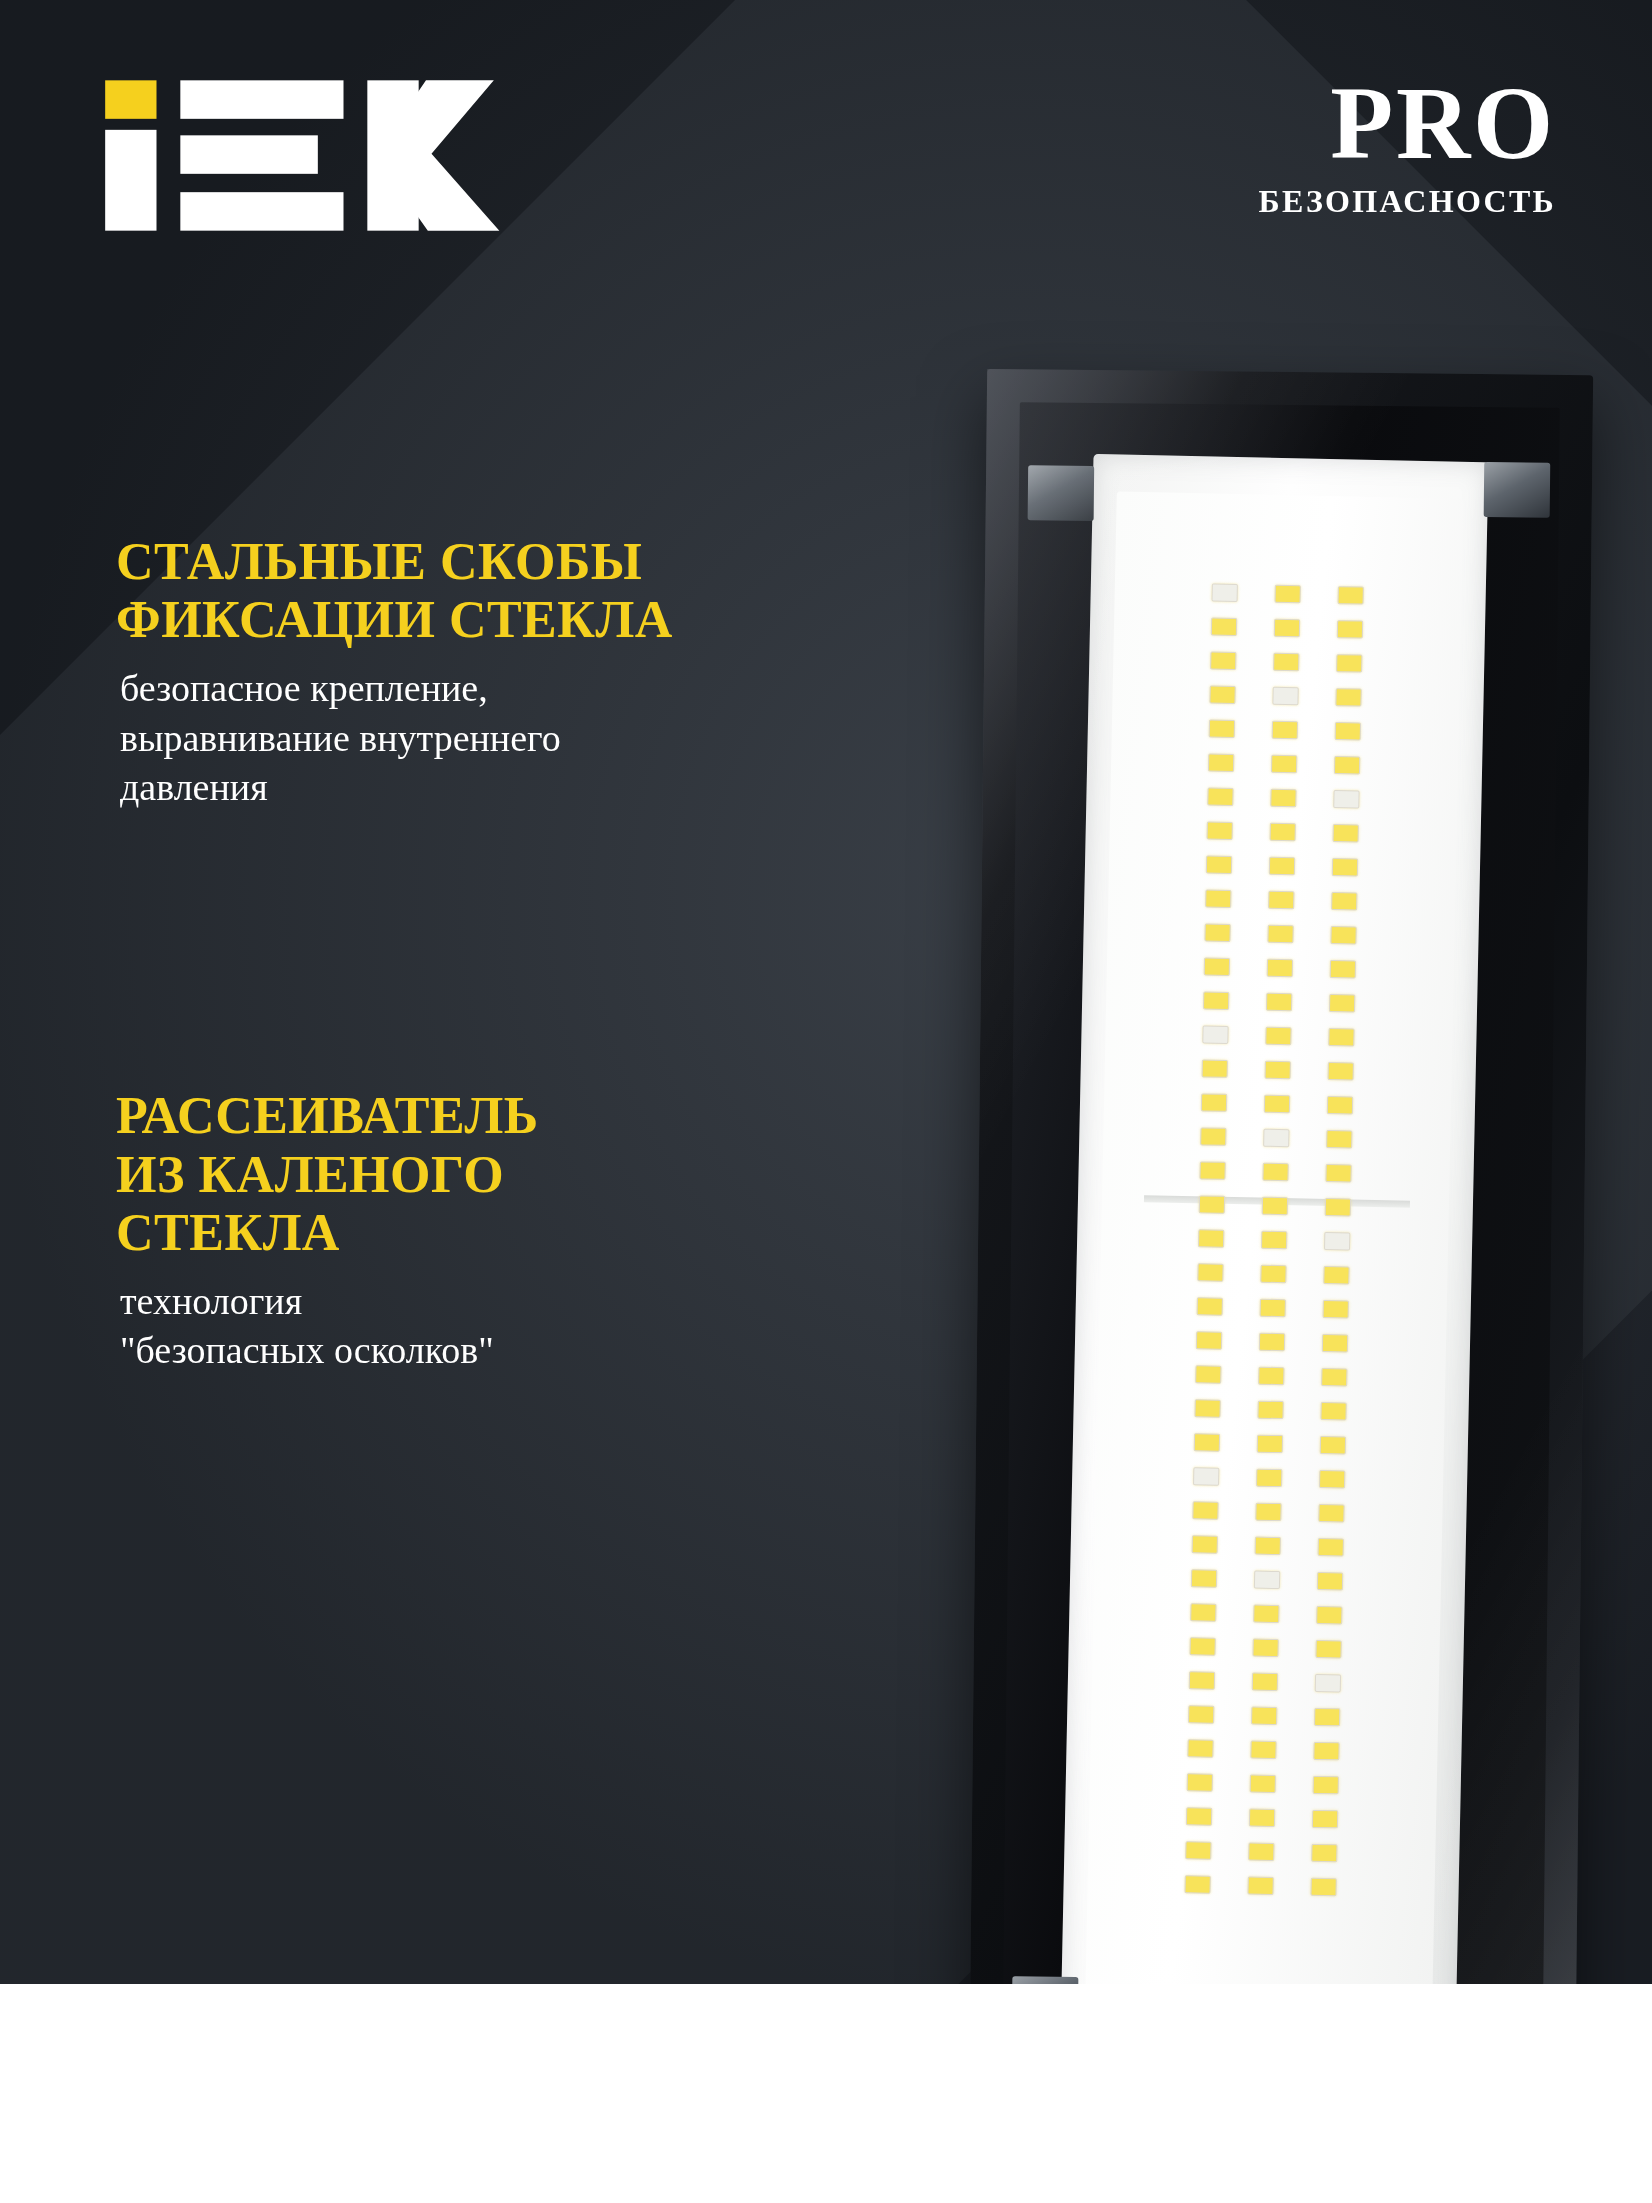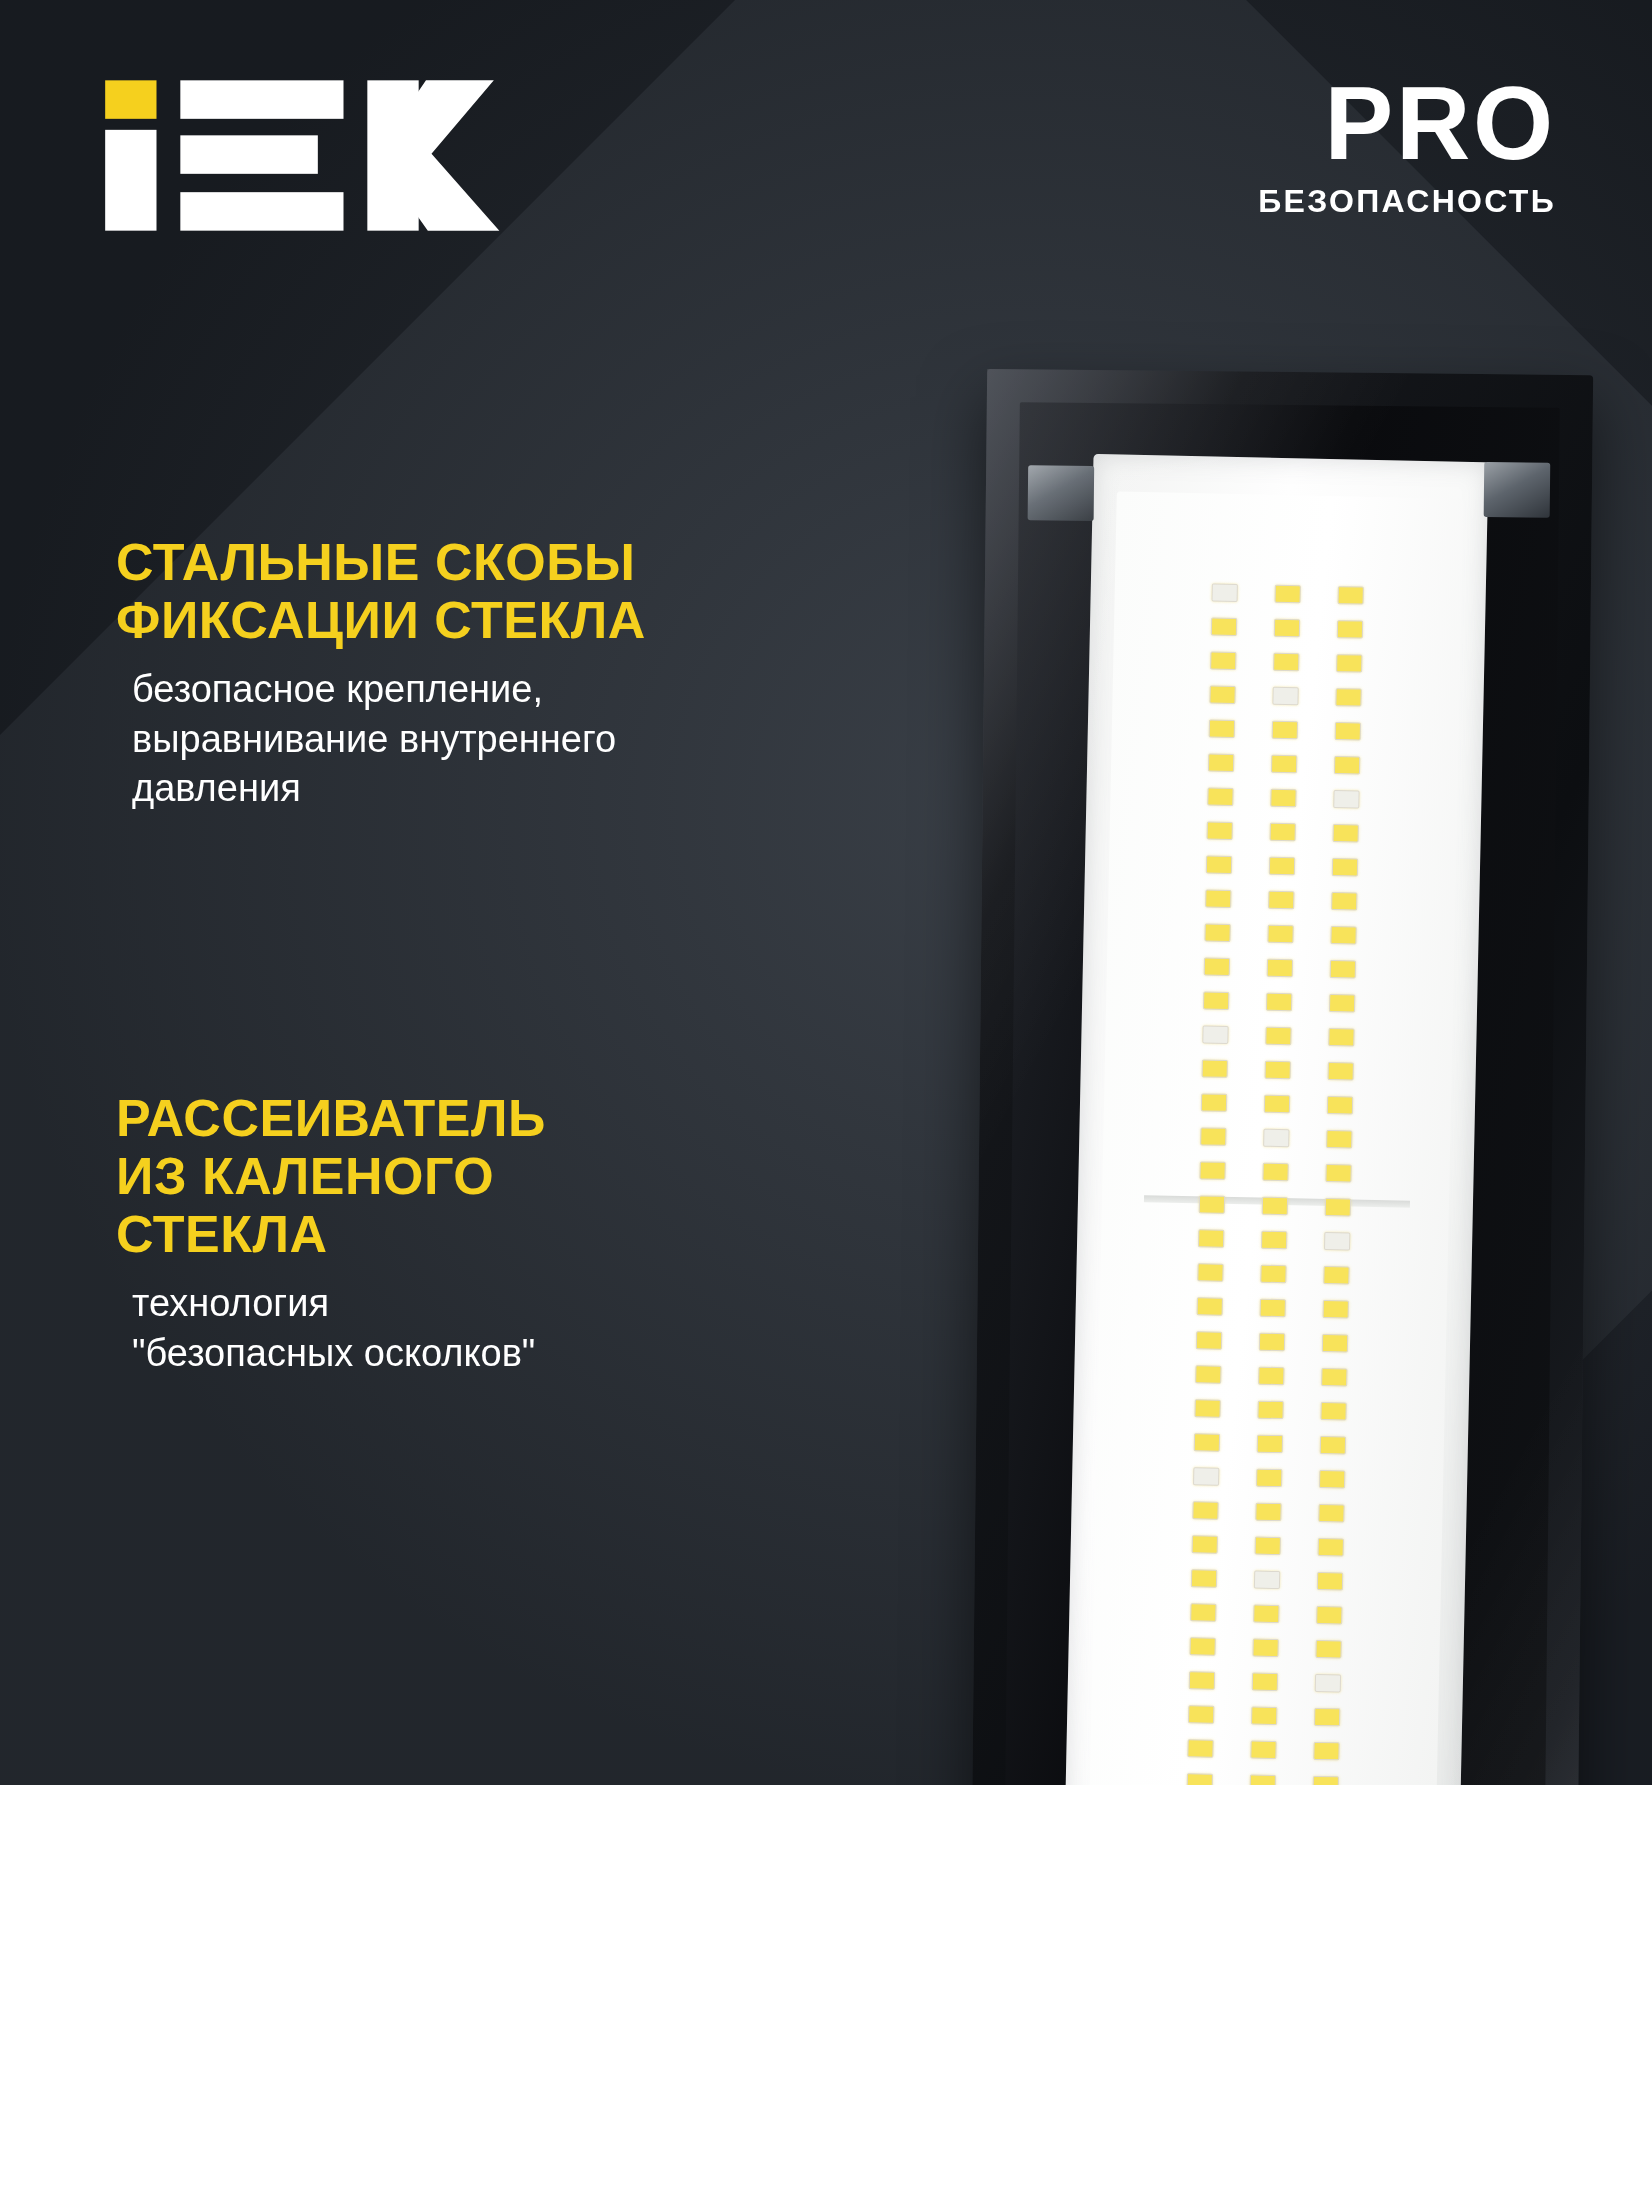--- a/index.html
+++ b/index.html
@@ -6,23 +6,24 @@
     margin: 0;
     padding: 0;
     background: #ffffff;
   }
   body {
     font-family: "Liberation Sans", sans-serif;
   }
   .poster {
     position: relative;
     width: 1653px;
-    height: 1785px;
+    height: 1984px;
     overflow: hidden;
     background: #be185d;
+    font-family: Liberation Serif, serif;
   }
   
   .bg-base {
     position: absolute;
     inset: 0;
     background: #232830;
   }
   .bg-diag-light {
     position: absolute;
     left: -367px;
@@ -121,21 +122,21 @@
     letter-spacing: 0.5px;
     white-space: pre-line;
     margin: 0 0 14.7px 0;
   }
   .feature-desc {
     color: #ffffff;
     font-size: 38px;
     font-weight: normal;
     line-height: 1.30;
     white-space: pre-line;
-    margin: 16px;
+    margin: 4px;
   }
   .feature-2 { margin-top: 275px; }
   .feature-3 { margin-top: 275px; }
 
   
   .product {
     position: absolute;
     left: 969px;
     top: 363px;
     width: 634px;

